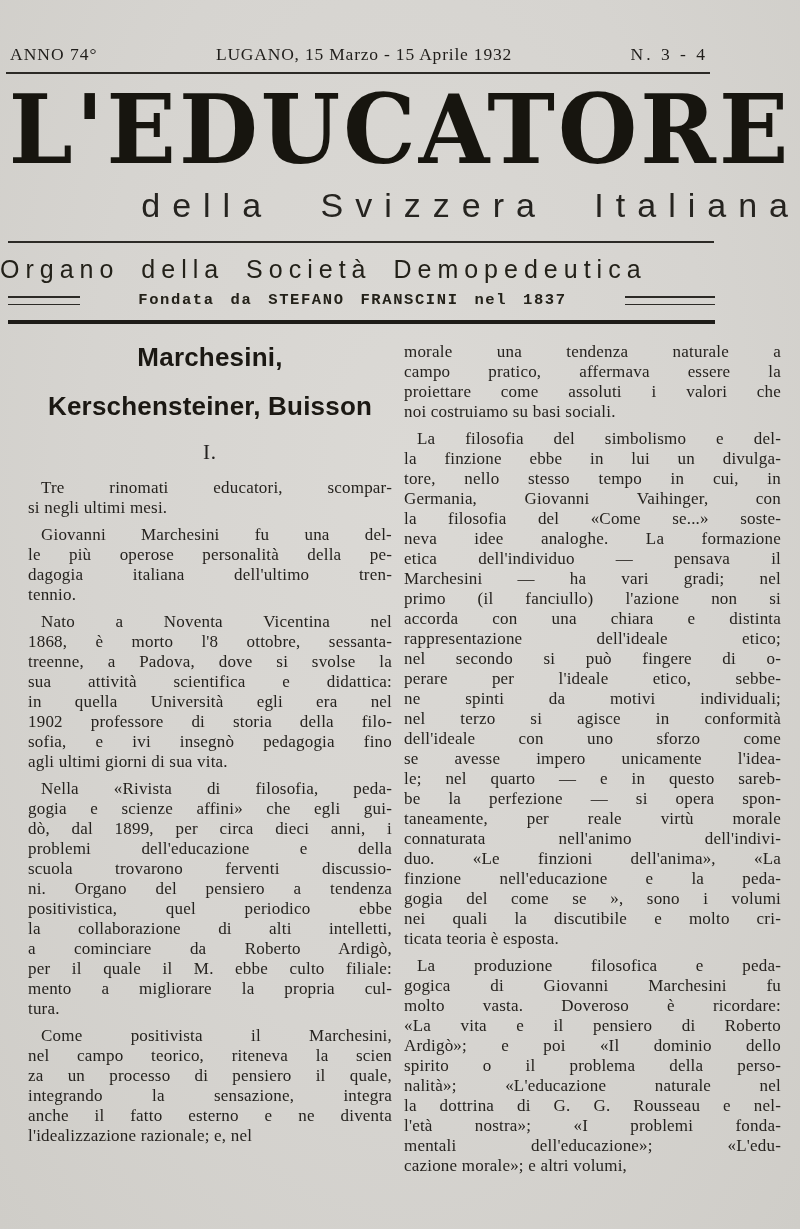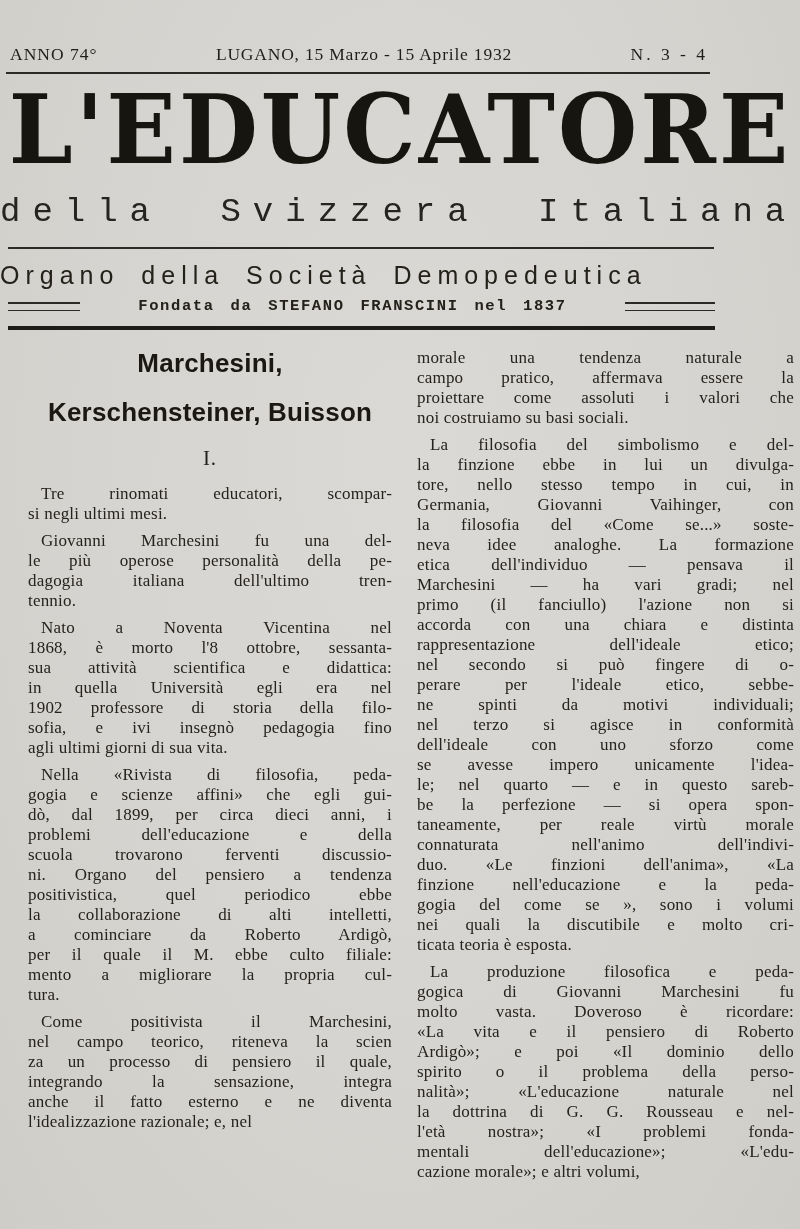--- a/index.html
+++ b/index.html
@@ -32,23 +32,23 @@
     font-family: "DejaVu Serif", "Liberation Serif", serif;
     font-weight: bold;
     font-size: 91px;
     line-height: 1.0;
     letter-spacing: 3px;
     color: #17150f;
     transform: scaleY(1.04);
     white-space: nowrap;
   }
   .masthead-subtitle {
-    margin: 17px 0 0 0;
-    text-align: left;
-    font-family: Liberation Mono, monospace;
+    margin: 10px 0 0 0;
+    text-align: right;
+    font-family: Liberation Sans, sans-serif;
     font-size: 34px;
     letter-spacing: 12px;
     word-spacing: 26px;
     color: #262420;
     white-space: nowrap;
   }
   .rule-mid { height: 2px; margin: 16px 86px 0 8px; }
   .organ-line {
     margin: 12px 80px 0 0;
     text-align: left;
@@ -74,21 +74,21 @@
     word-spacing: 5px;
     color: #232119;
     white-space: nowrap;
   }
   .rule-thick { height: 4px; margin: 11px 85px 0 8px; background: #1e1c18; }
 
   
   .columns {
     display: flex;
     padding: 18px 16px 0 28px;
-    gap: 25px;
+    gap: 12px;
   }
   .col { position: relative; }
   .col-left  { width: 364px; flex: 0 0 364px; }
   .col-right { width: 377px; flex: 0 0 377px; }
 
   .article-title {
     margin: 2px 0 0 0;
     text-align: center;
     font-family: "Liberation Sans", sans-serif;
     font-weight: bold;
@@ -161,20 +161,21 @@
           </div>
           <div class="para indent">
             <div class="tline">Giovanni Marchesini fu una del-</div>
             <div class="tline">le più operose personalità della pe-</div>
             <div class="tline">dagogia italiana dell'ultimo tren-</div>
             <div class="tline tlast">tennio.</div>
           </div>
           <div class="para indent">
             <div class="tline">Nato a Noventa Vicentina nel</div>
             <div class="tline">1868, è morto l'8 ottobre, sessanta-</div>
+            <div class="tline">treenne, a Padova, dove si svolse la</div>
             <div class="tline">sua attività scientifica e didattica:</div>
             <div class="tline">in quella Università egli era nel</div>
             <div class="tline">1902 professore di storia della filo-</div>
             <div class="tline">sofia, e ivi insegnò pedagogia fino</div>
             <div class="tline tlast">agli ultimi giorni di sua vita.</div>
           </div>
           <div class="para indent">
             <div class="tline">Nella «Rivista di filosofia, peda-</div>
             <div class="tline">gogia e scienze affini» che egli gui-</div>
             <div class="tline">dò, dal 1899, per circa dieci anni, i</div>

